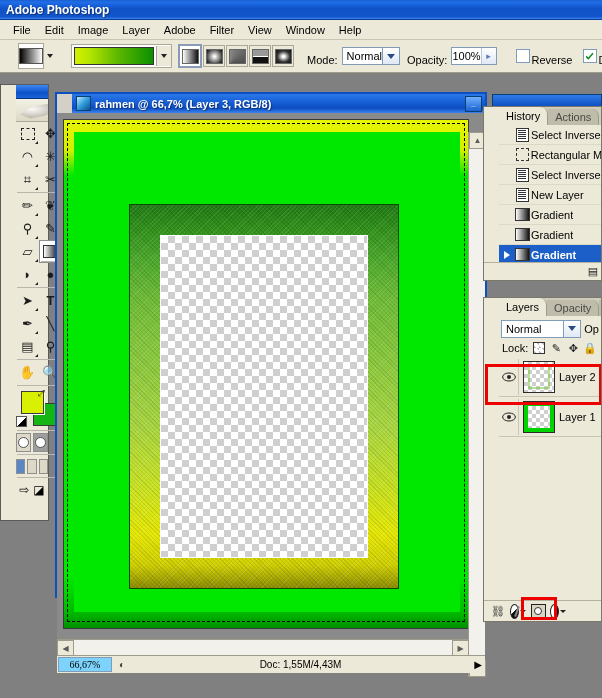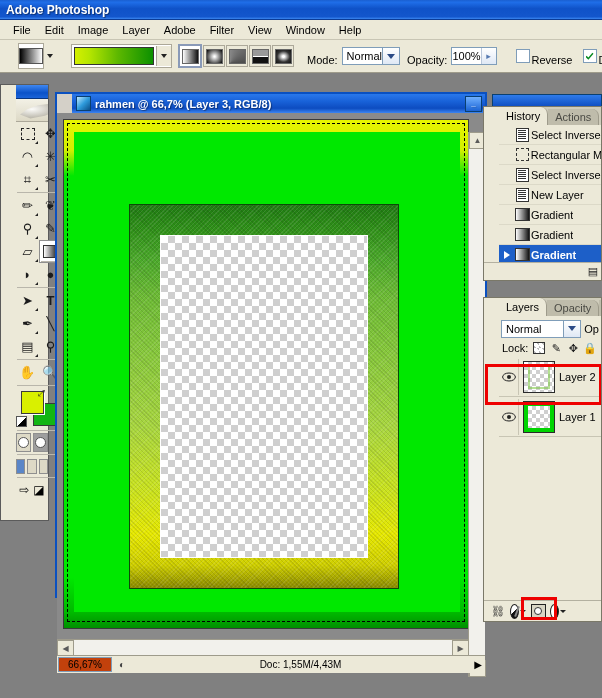--- a/index.html
+++ b/index.html
@@ -156,22 +156,22 @@
       linear-gradient(45deg,#cfcfcf 25%,transparent 25%,transparent 75%,#cfcfcf 75%),
       linear-gradient(45deg,#cfcfcf 25%,transparent 25%,transparent 75%,#cfcfcf 75%);
     background-size:14px 14px;background-position:0 0,7px 7px;
     border:1px solid #fff;}
   #vscroll{position:absolute;right:0;top:19px;width:16px;height:545px;background:#f2f1ec;border-left:1px solid #9e9b8b;}
   #hscroll{position:absolute;left:0;bottom:17px;width:412px;height:16px;background:#f2f1ec;border-top:1px solid #9e9b8b;}
   .sbtn{position:absolute;background:#ece9d8;border:1px solid #9e9b8b;
       display:flex;align-items:center;justify-content:center;color:#5a5a5a;font-size:8px;}
   #statusbar{position:absolute;left:0;bottom:0;width:428px;height:17px;
       background:#ece9d8;border-top:1px solid #9e9b8b;display:flex;align-items:center;font-size:10px;}
-  #zoomfield{width:54px;height:15px;border:1px solid #7f9db9;background:#c2410c;
-      display:flex;align-items:center;justify-content:center;margin-left:1px;box-sizing:border-box;}
+  #zoomfield{width:54px;height:15px;border:1px solid #7f9db9;background:#7dd3fc;
+      display:flex;align-items:center;justify-content:center;margin-left:1px;box-sizing:border-box;font-family:Liberation Serif, serif;}
   #statusicon{width:16px;height:15px;margin-left:2px;display:flex;align-items:center;justify-content:center;
       color:#444;font-size:10px;}
   #docinfo{flex:1;text-align:center;color:#000;}
   #statustri{width:14px;height:15px;display:flex;align-items:center;justify-content:center;}
 
   
   #panel-history{
     left:483px;top:106px;width:119px;height:175px;
     background:#ece9d8;border:1px solid #7a7868;box-sizing:border-box;overflow:hidden;
   }

